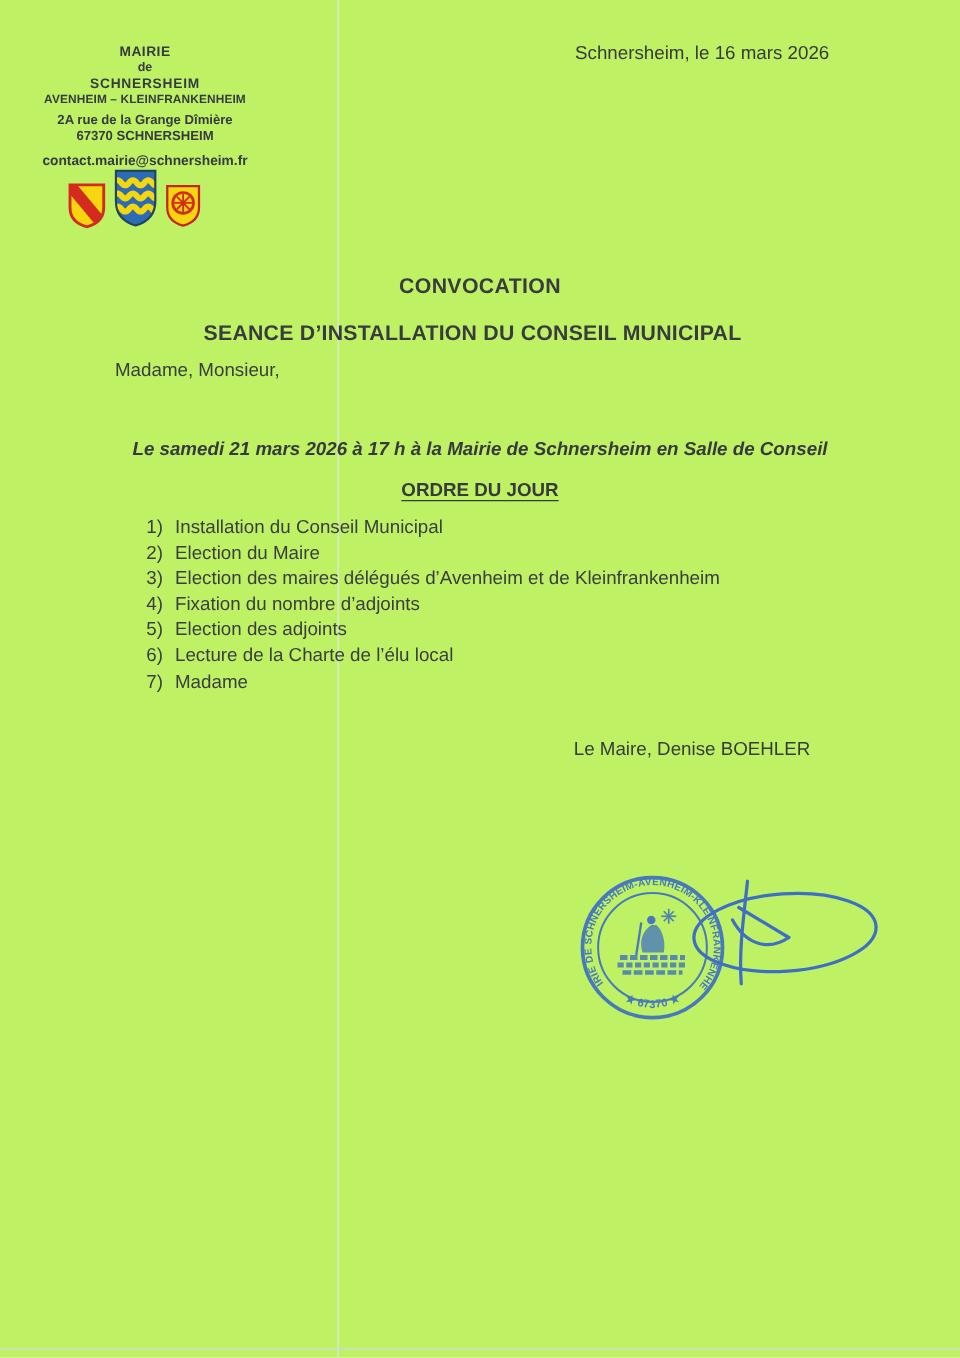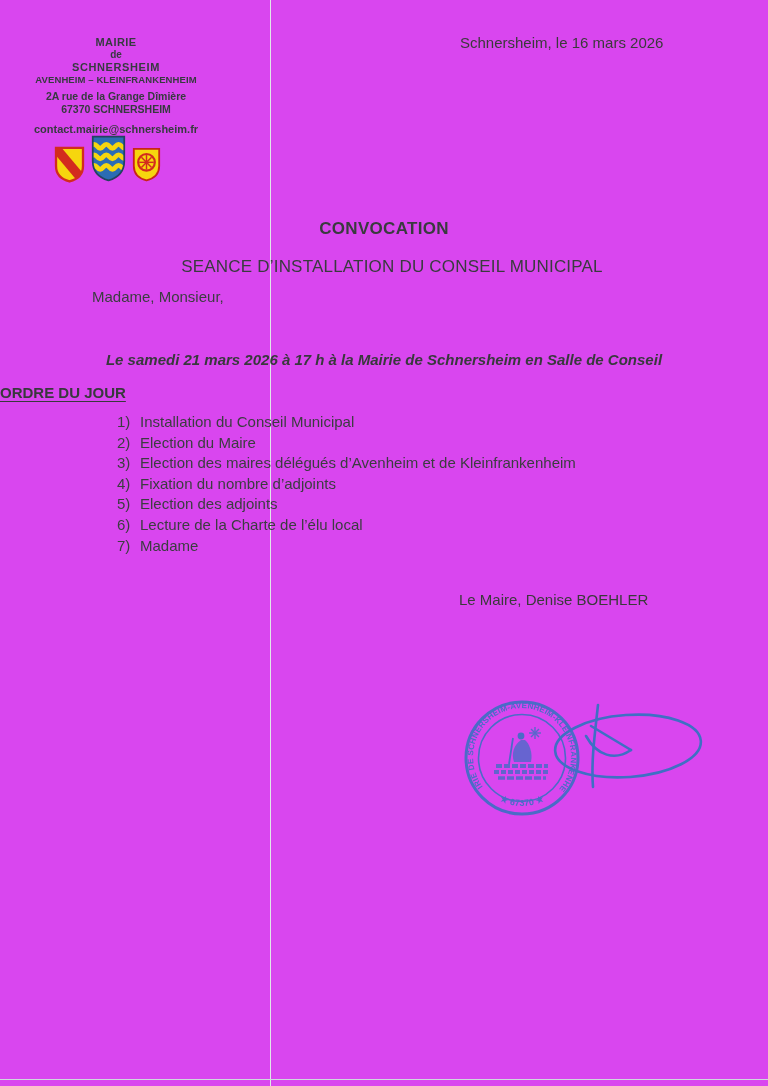--- a/index.html
+++ b/index.html
@@ -1,47 +1,47 @@
 <!DOCTYPE html>
 <html><head>
 <meta charset="utf-8">
 <style>
   html,body{margin:0;padding:0;}
   body{
     width:768px;height:1086px;position:relative;background:#fefefe;
     font-family:"Liberation Sans", sans-serif;color:#3b3d40;overflow:hidden;
   }
-  .page{position:absolute;inset:0;background:#d946ef;}
+  .page{position:absolute;inset:0;background:#bef264;}
   .fold-v{position:absolute;left:270px;top:0;width:1px;height:1086px;background:#e0e6e9;}
   .fold-h{position:absolute;left:0;top:1079px;width:768px;height:1px;background:#cfd9dd;}
 
   
   .letterhead{position:absolute;left:20px;top:36px;width:192px;text-align:center;
               color:#373a40;font-weight:bold;line-height:1.18;}
   .lh-org1{font-size:11px;letter-spacing:.4px;}
   .lh-org2{font-size:10px;}
   .lh-org3{font-size:11px;letter-spacing:.6px;}
   .lh-org4{font-size:9.5px;letter-spacing:.1px;}
   .lh-addr{margin-top:5px;font-size:10.5px;line-height:1.25;}
   .lh-email{margin-top:7px;font-size:11px;}
 
   .shields{position:absolute;left:54px;top:134px;display:flex;align-items:flex-end;gap:6px;}
 
   .date-line{position:absolute;left:460px;top:34px;font-size:15px;color:#3a3a3a;}
 
   .title-1{position:absolute;left:0;top:219px;width:768px;text-align:center;
            font-size:17px;font-weight:bold;color:#393b3e;letter-spacing:.3px;}
-  .title-2{position:absolute;left:16px;top:257px;width:752px;text-align:center;
-           font-size:17px;font-weight:normal;color:#393b3e;letter-spacing:.2px;}
+  .title-2{position:absolute;left:2px;top:257px;width:752px;text-align:center;
+           font-size:17px;font-weight:bold;color:#393b3e;letter-spacing:.2px;}
 
   .salutation{position:absolute;left:92px;top:288px;font-size:15px;}
   .intro{position:absolute;left:92px;top:319px;font-size:15px;}
   .meeting-line{position:absolute;left:0;top:351px;width:768px;text-align:center;
                 font-size:15px;font-weight:bold;color:#38393c;font-style:italic;}
-  .agenda-heading{position:absolute;left:0;top:384px;width:768px;text-align:left;
+  .agenda-heading{position:absolute;left:0;top:384px;width:768px;text-align:center;
                   font-size:15px;font-weight:bold;text-decoration:underline;
                   text-underline-offset:3px;color:#38393c;}
 
   .agenda{position:absolute;left:117px;top:413px;font-size:15px;color:#3b3d40;}
   .agenda-row{display:flex;height:20.6px;align-items:flex-start;}
   .agenda-num{width:23px;flex:0 0 23px;}
   .agenda-text{white-space:nowrap;}
 
   .signoff{position:absolute;left:459px;top:591px;font-size:15px;color:#3a3a3a;}
 

